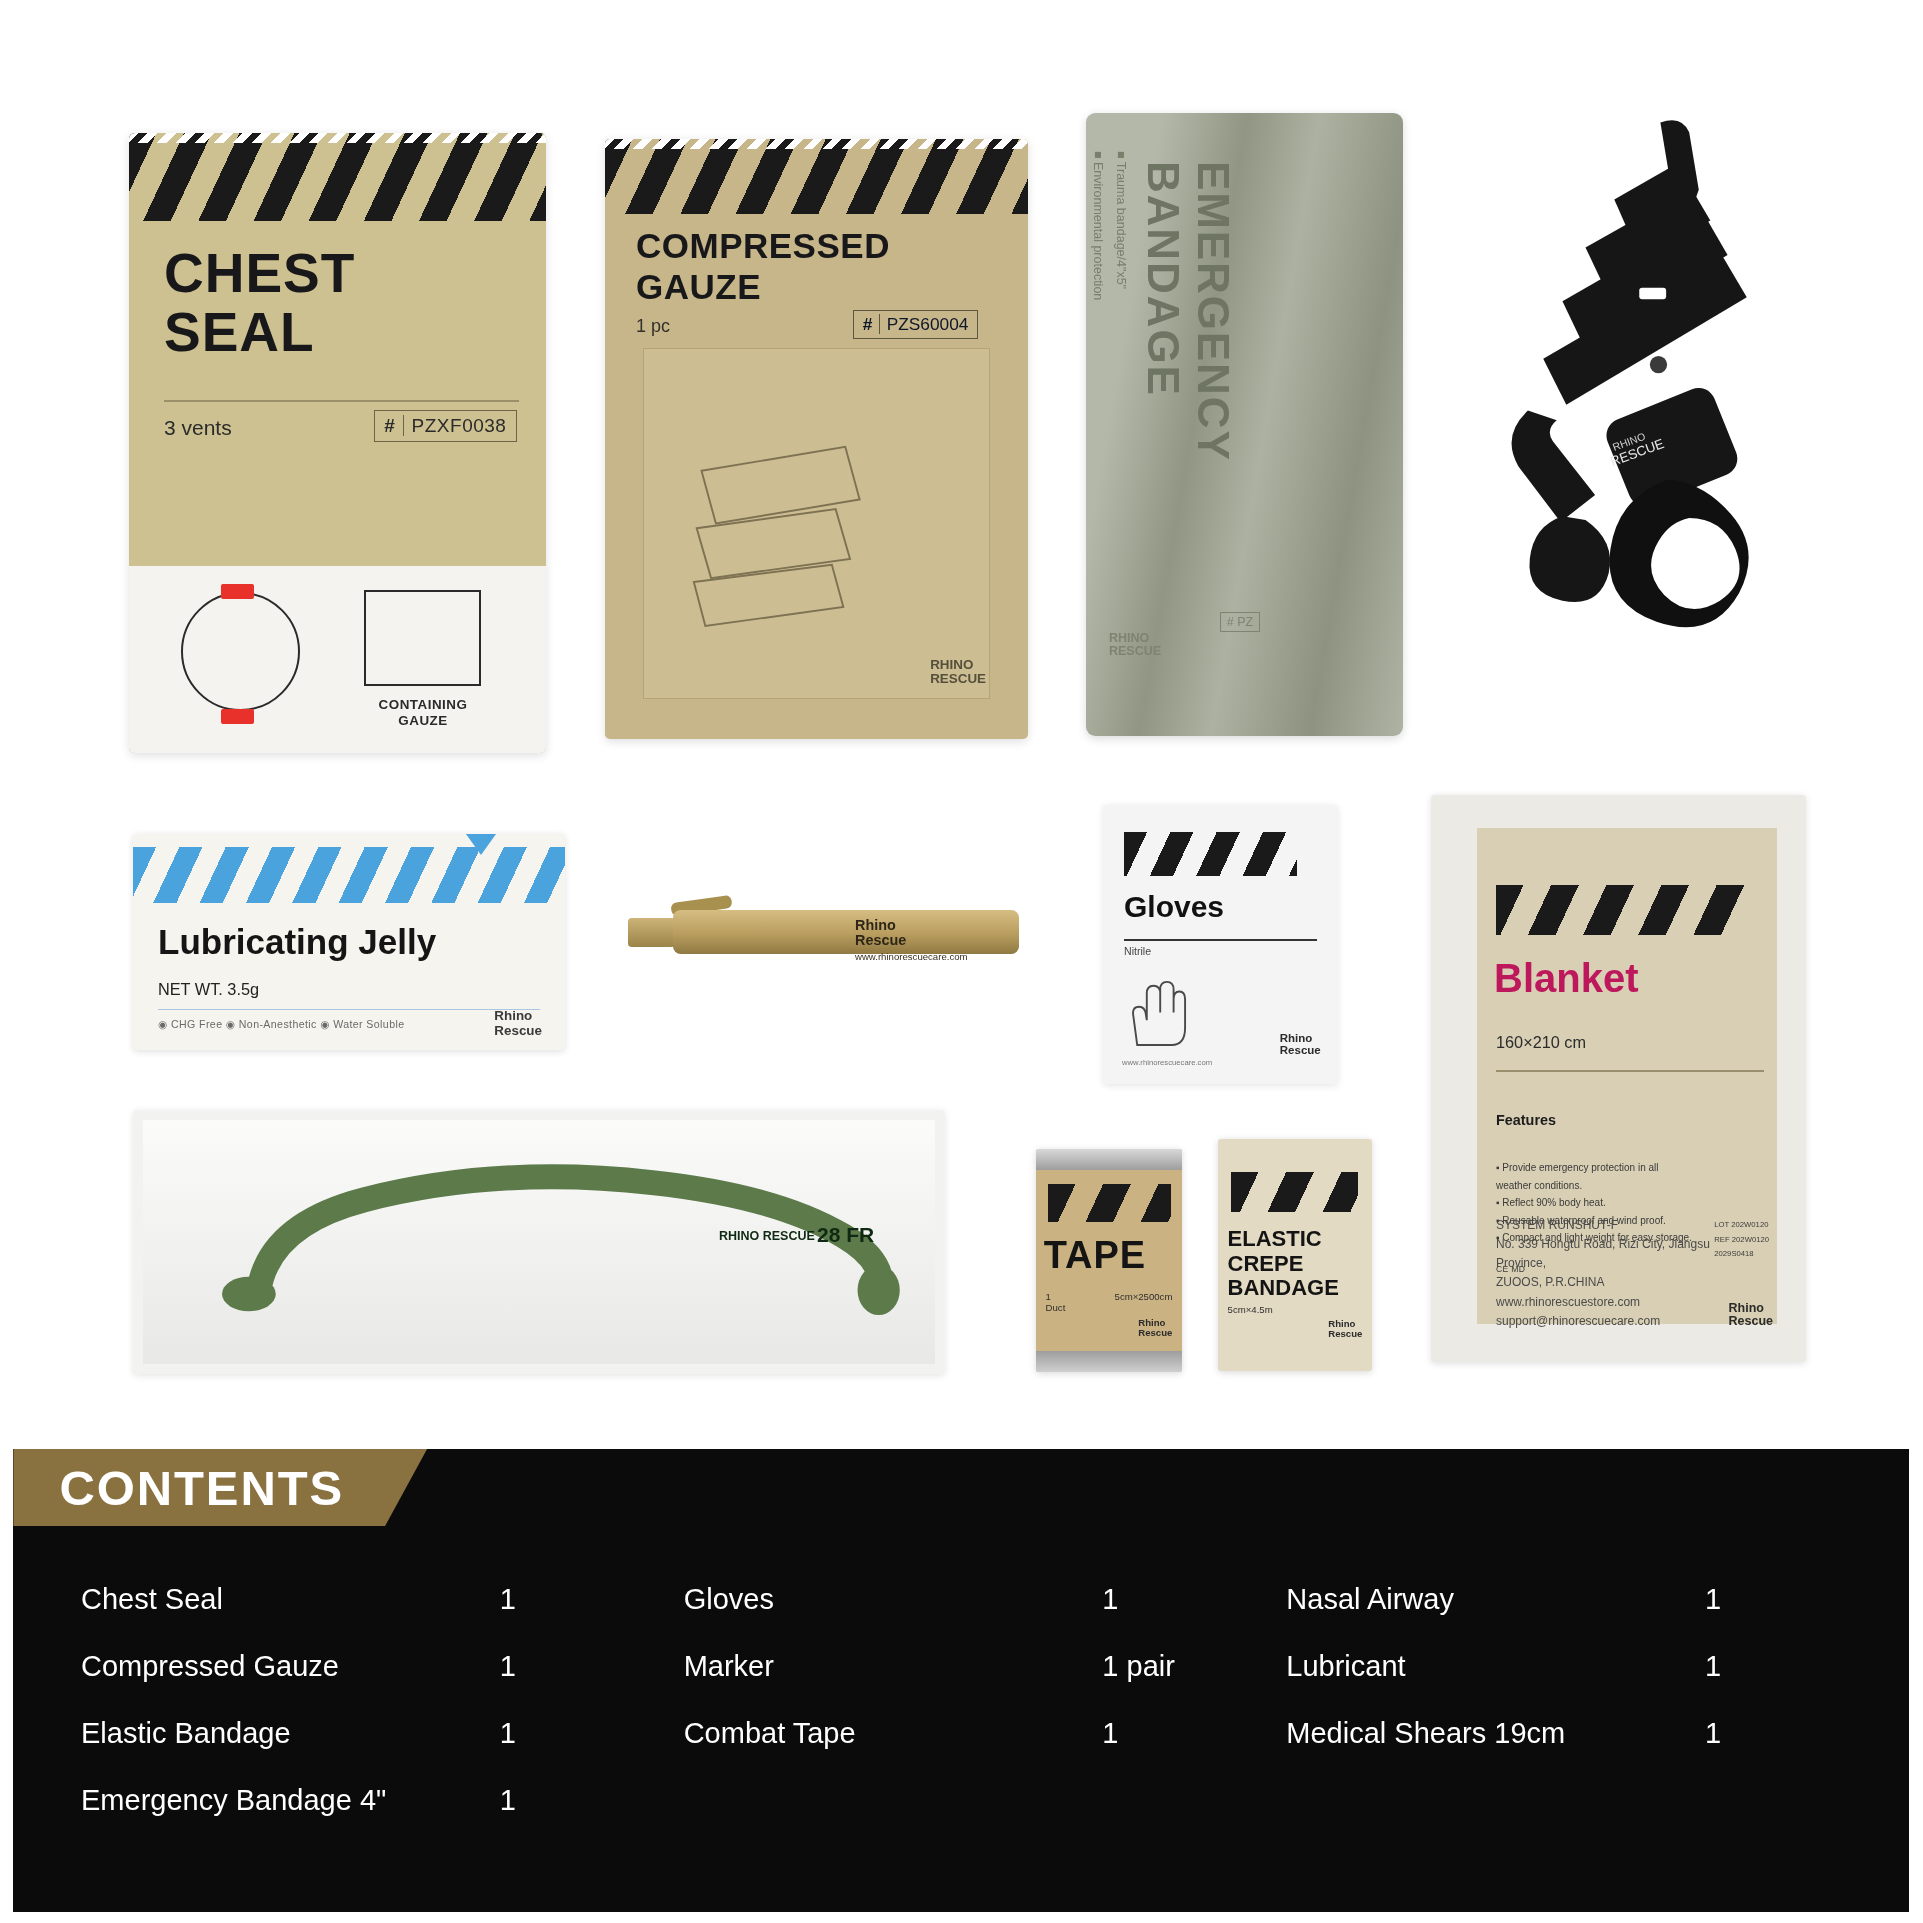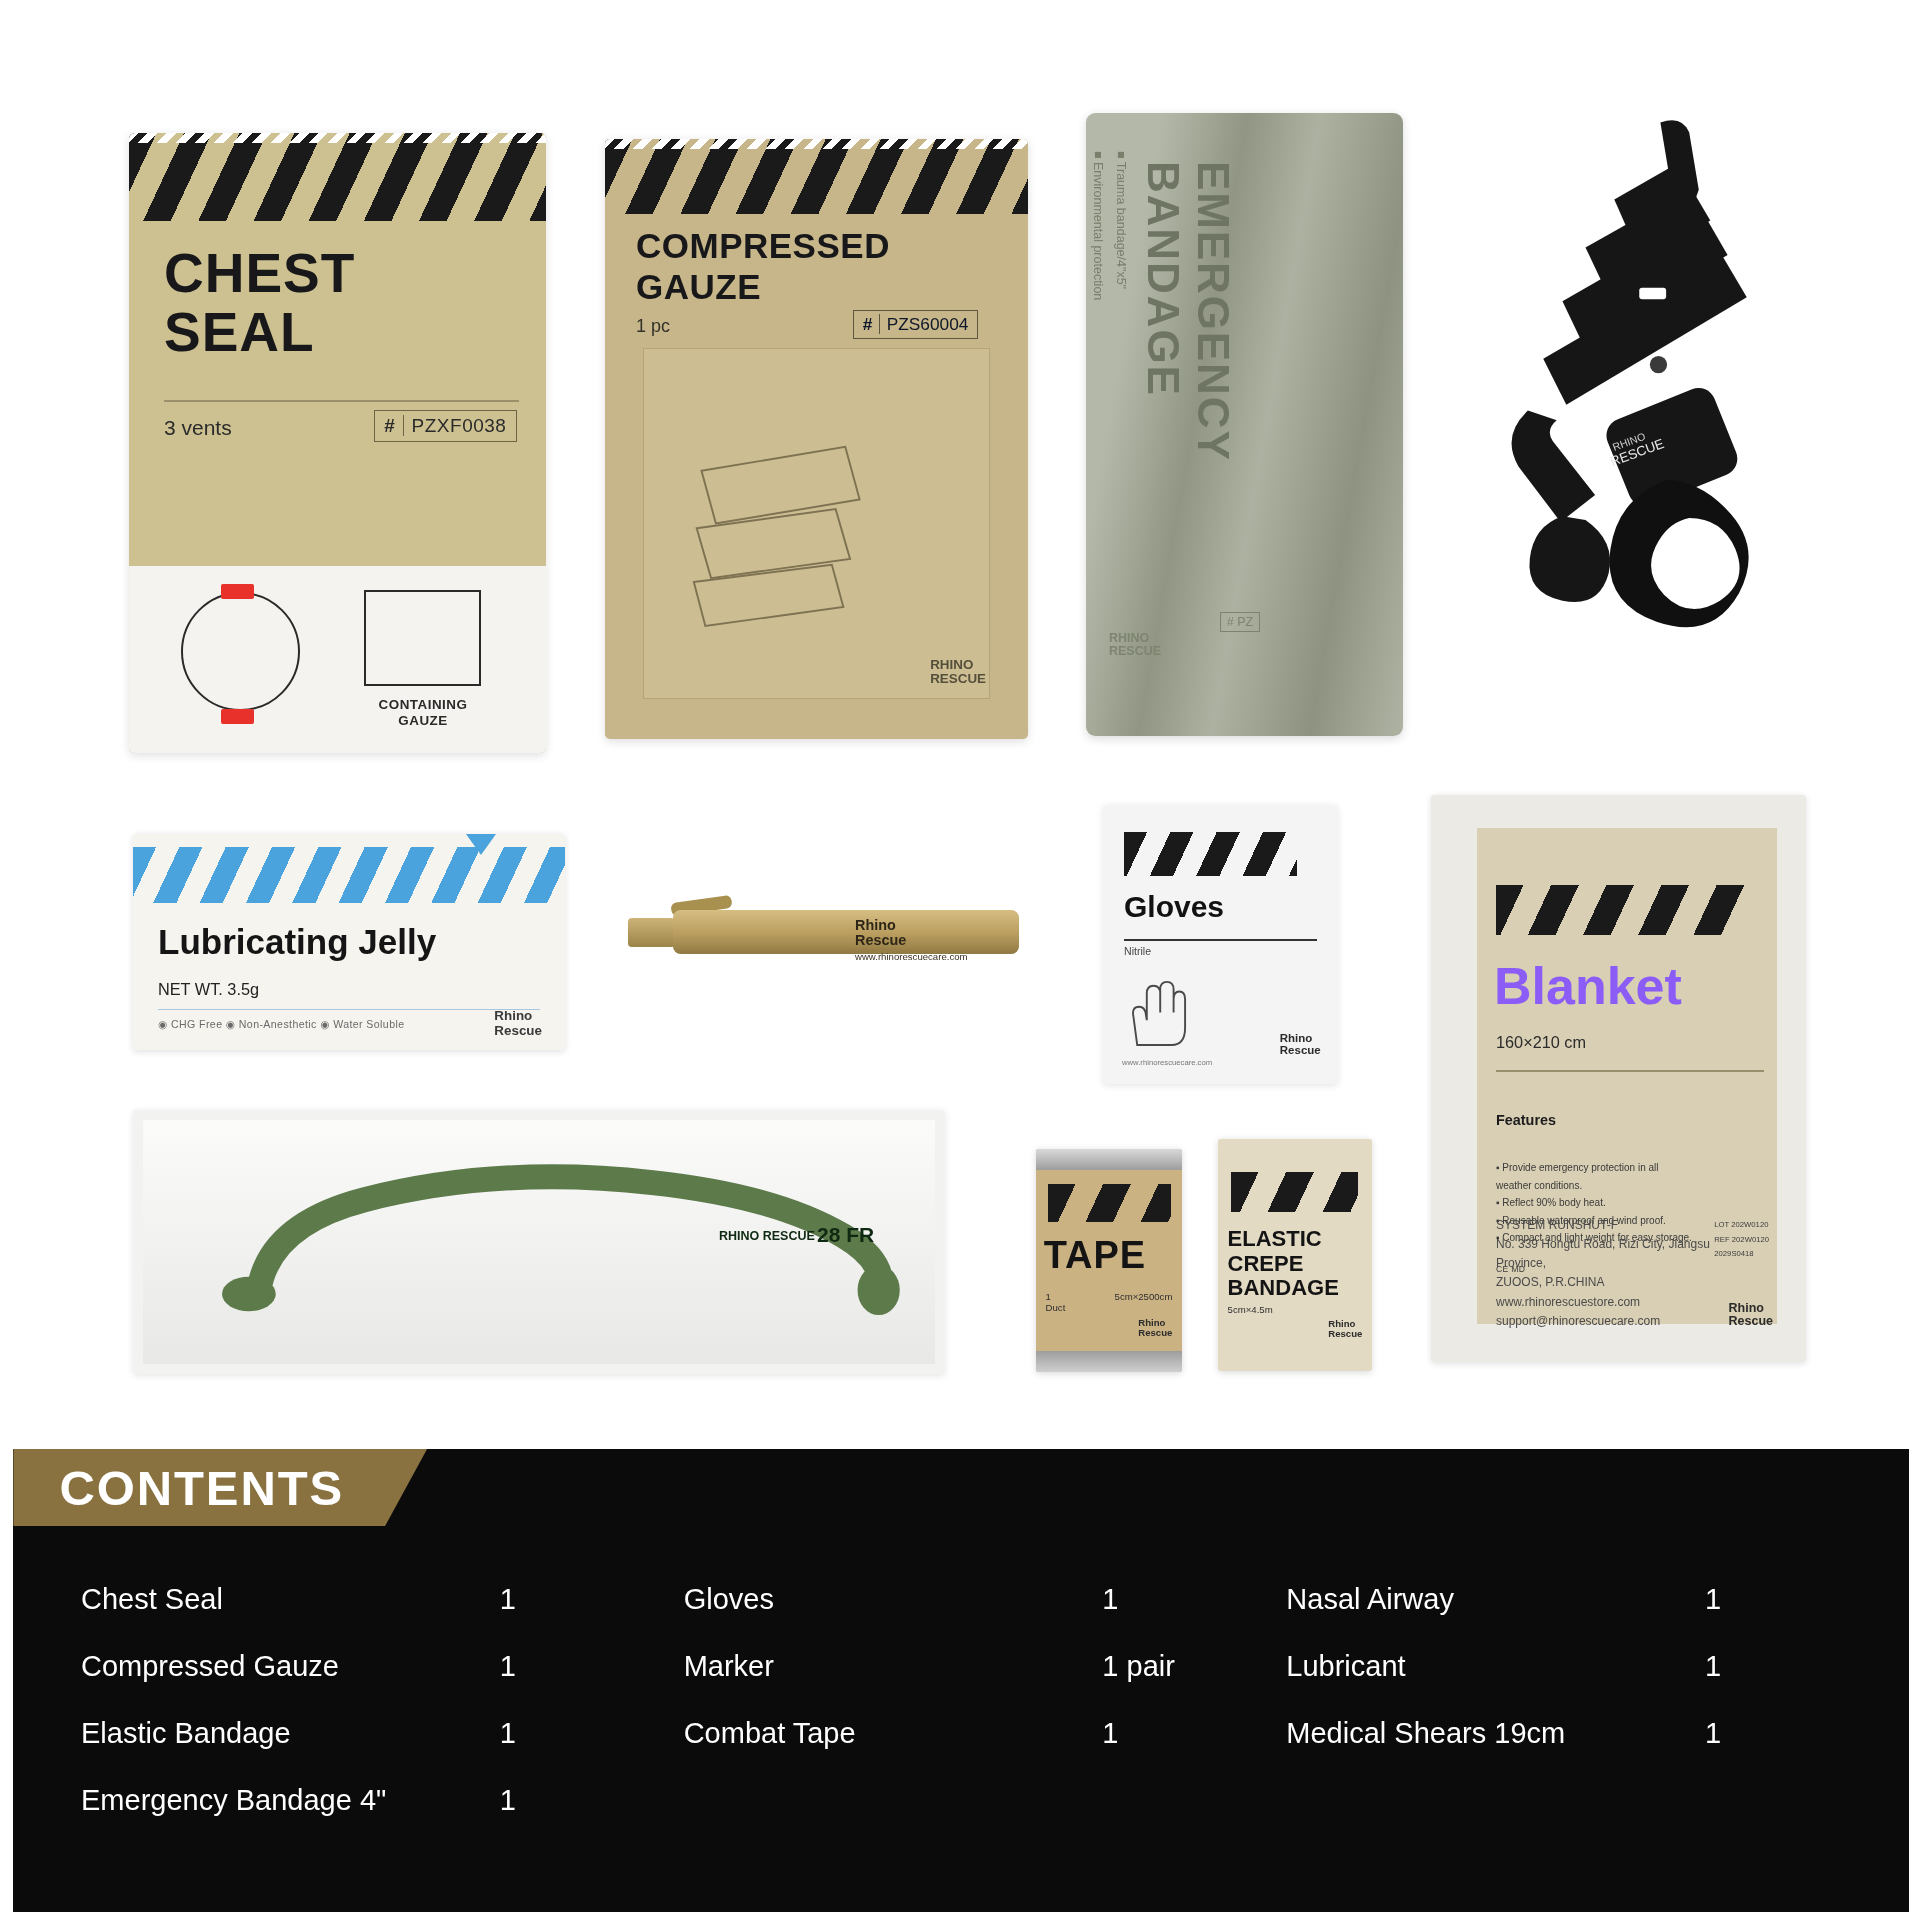--- a/index.html
+++ b/index.html
@@ -126,21 +126,21 @@
   #gloves .rule{position:absolute;left:21px;right:21px;top:134px;height:1.9px;background:#333;}
   #gloves .sub{position:absolute;left:21px;top:140px;font-size:10.6px;color:#444;}
   #gloves .brand{position:absolute;right:17.3px;bottom:27px;font-size:11.5px;font-weight:bold;color:#2b2b2b;line-height:1.1;}
   #gloves .url{position:absolute;left:19px;bottom:17.3px;font-size:7.7px;color:#777;}
 
   
   #blanket{left:1431px;top:795px;width:375px;height:567px;background:#eceae4;border-radius:3.8px;
     box-shadow:0 1.9px 7.7px rgba(0,0,0,.12);overflow:hidden;}
   #blanket .inner{position:absolute;left:46px;top:33px;right:29px;bottom:38px;background:#d8cfb4;}
   #blanket .hz{position:absolute;left:65px;top:90px;width:250px;height:50px;}
-  #blanket .title{position:absolute;left:63px;top:161px;font-size:52px;font-weight:bold;color:#8b5cf6;}
+  #blanket .title{position:absolute;left:63px;top:161px;font-size:40px;font-weight:bold;color:#be185d;}
   #blanket .size{position:absolute;left:65px;top:238px;font-size:16.3px;color:#2c2c2c;}
   #blanket .feat-h{position:absolute;left:65px;top:317px;font-size:14.4px;font-weight:bold;color:#1c1c1c;}
   #blanket .feats{position:absolute;left:65px;top:344px;font-size:10px;color:#3a3a3a;line-height:1.75;}
   #blanket .reg{position:absolute;left:65px;bottom:88px;font-size:8.6px;color:#3a3a3a;letter-spacing:0.3px;}
   #blanket .addr{position:absolute;left:65px;bottom:31px;font-size:12px;color:#4a4a4a;line-height:1.6;width:221px;}
   #blanket .brand{position:absolute;right:33px;bottom:33px;font-size:12.5px;font-weight:bold;color:#2b2b2b;line-height:1.1;text-align:left;}
   #blanket .codes{position:absolute;right:37px;bottom:100px;font-size:7.7px;color:#3c3c3c;line-height:1.9;text-align:left;}
 
   
   #airway{left:133px;top:1110px;width:812px;height:264px;background:#f2f2f1;border-radius:3.8px;

